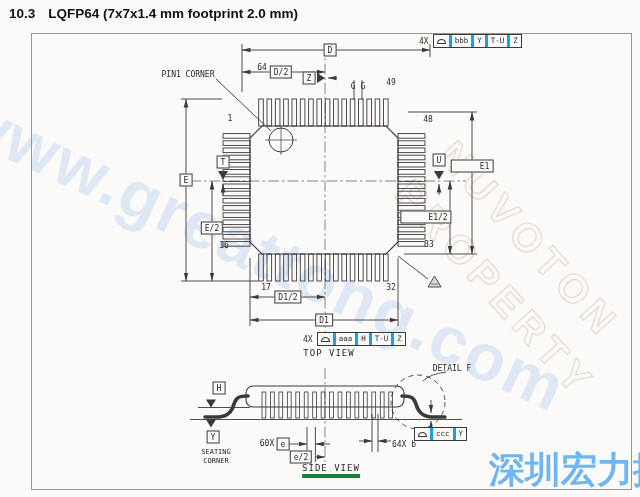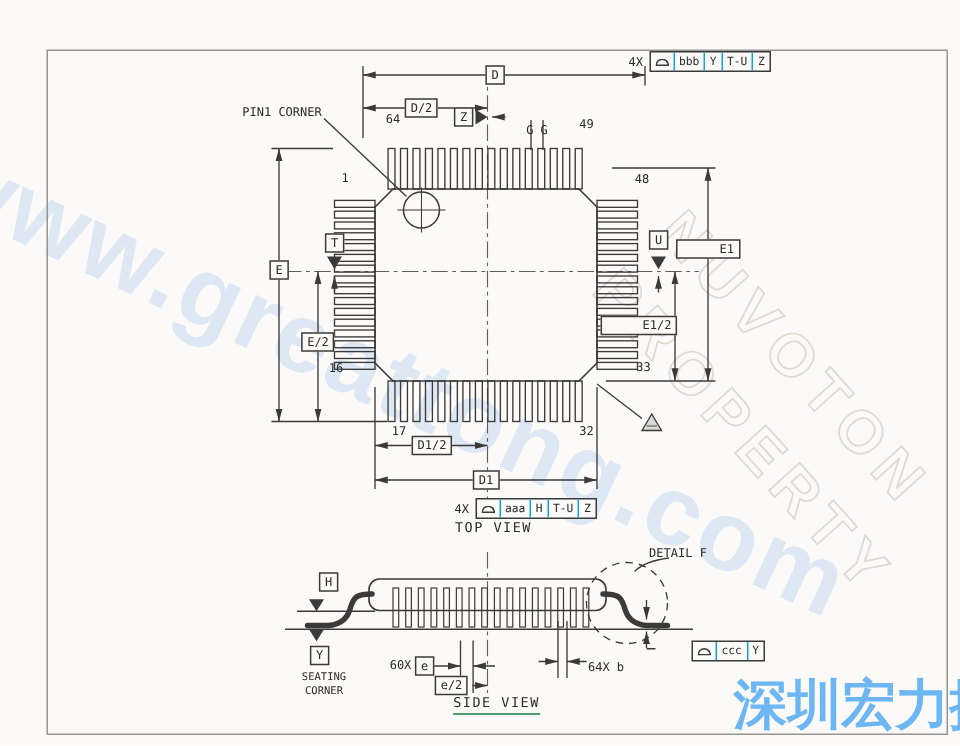--- a/index.html
+++ b/index.html
@@ -20,43 +20,46 @@
   .frame{position:absolute;left:31px;top:33px;width:599px;height:455px;border:1px solid #979590;z-index:2;}
   svg.draw{position:absolute;left:0;top:0;z-index:3;}
   
   .ctr{transform:translate(-50%,-50%);}
   .tlbl{position:absolute;font-family:"DejaVu Sans Mono",monospace;font-size:8px;color:#2a2a2a;
         white-space:nowrap;z-index:4;line-height:1;}
   .dbox{position:absolute;font-family:"DejaVu Sans Mono",monospace;font-size:8px;color:#2a2a2a;
         border:1px solid #3a3a3a;background:#fbfaf8;padding:2px 3px 1px 3px;white-space:nowrap;
         z-index:4;line-height:1;}
   .view-lbl{font-size:9px;letter-spacing:1px;}
-  .underline{border-bottom:1px solid #15803d;padding-bottom:1px;}
+  .underline{border-bottom:4px solid #15803d;padding-bottom:1px;}
   .tiny{font-size:7px;}
   
   .tolgroup{position:absolute;display:flex;align-items:center;gap:4px;z-index:4;}
   .tolgroup .prefix{font-family:"DejaVu Sans Mono",monospace;font-size:8px;color:#2a2a2a;}
   .fcf{display:flex;align-items:stretch;border:1px solid #3a3a3a;height:12px;background:#fbfaf8;}
   .fc{display:flex;align-items:center;justify-content:center;padding:0 3px;
       font-family:"DejaVu Sans Mono",monospace;font-size:7.5px;color:#2a2a2a;line-height:1;}
-  .fc + .fc{border-left:1px solid #0ea5e9;}
+  .fc + .fc{border-left:3px solid #0ea5e9;}
   .profile-glyph{display:block;width:9px;height:5px;border:1px solid #3a3a3a;
       border-radius:5px 5px 0 0;box-sizing:border-box;background:transparent;}
 </style>
 </head>
 <body>
 
 <div class="stage">
 
   <div class="wm-url">www.greattong.com</div>
   <div class="wm-nuvoton">
     <div>NUVOTON</div>
     <div>PROPERTY</div>
   </div>
 
+  <div class="title">
+    <span class="sec">10.3</span><span>LQFP64 (7x7x1.4 mm footprint 2.0 mm)</span>
+  </div>
 
   <div class="frame"></div>
 
   <svg class="draw" width="640" height="497" viewBox="0 0 640 497">
     <defs>
       <marker id="ar" markerWidth="10" markerHeight="7" refX="8.5" refY="3" orient="auto-start-reverse" markerUnits="userSpaceOnUse">
         <path d="M0,0.7 L8.5,3 L0,5.3 Z" fill="#3a3a3a"></path>
       </marker>
     </defs>
     <g stroke="#3a3a3a" stroke-width="1" fill="none">
@@ -232,21 +235,21 @@
         <path d="M359,441 L372,441" marker-end="url(#ar)"></path>
         <path d="M391,441 L378,441" marker-end="url(#ar)"></path>
         <path d="M431,400 L431,413" marker-end="url(#ar)"></path>
         <path d="M431,432 L431,421" marker-end="url(#ar)"></path>
         <path d="M431,432.5 L437,432.5"></path>
       </g>
     </g>
   </svg>
 
   <div class="tlbl ctr" style="left:188px;top:75px;">PIN1 CORNER</div>
-  <div class="tlbl ctr" style="left:262px;top:80px;">64</div>
+  <div class="tlbl ctr" style="left:262px;top:68px;">64</div>
   <div class="tlbl ctr" style="left:391px;top:83px;">49</div>
   <div class="tlbl ctr" style="left:230px;top:119px;">1</div>
   <div class="tlbl ctr" style="left:224px;top:246px;">16</div>
   <div class="tlbl ctr" style="left:428px;top:120px;">48</div>
   <div class="tlbl ctr" style="left:429px;top:245px;">33</div>
   <div class="tlbl ctr" style="left:266px;top:288px;">17</div>
   <div class="tlbl ctr" style="left:391px;top:288px;">32</div>
   <div class="tlbl ctr" style="left:358px;top:71px;margin-top:16px;">G G</div>
 
   <div class="dbox ctr" style="left:330px;top:50px;">D</div>
@@ -292,21 +295,21 @@
   <div class="dbox ctr" style="left:219px;top:388px;">H</div>
   <div class="dbox ctr" style="left:213px;top:437px;">Y</div>
   <div class="tlbl ctr tiny" style="left:216px;top:452px;">SEATING</div>
   <div class="tlbl ctr tiny" style="left:216px;top:461px;">CORNER</div>
   <div class="tlbl ctr" style="left:267px;top:444px;">60X</div>
   <div class="dbox ctr" style="left:283px;top:444px;">e</div>
   <div class="dbox ctr" style="left:301px;top:457px;">e/2</div>
   <div class="tlbl ctr" style="left:404px;top:445px;">64X b</div>
   <div class="tlbl ctr" style="left:452px;top:369px;">DETAIL F</div>
 
-  <div class="tolgroup" style="left:461px;top:427px;">
+  <div class="tolgroup" style="left:414px;top:427px;">
     <div class="fcf">
       <span class="fc">
           <span class="profile-glyph"></span>
         </span>
       <span class="fc">ccc</span>
       <span class="fc">Y</span>
     </div>
   </div>
 
   <div class="tlbl ctr view-lbl underline" style="left:331px;top:471px;">SIDE VIEW</div>

